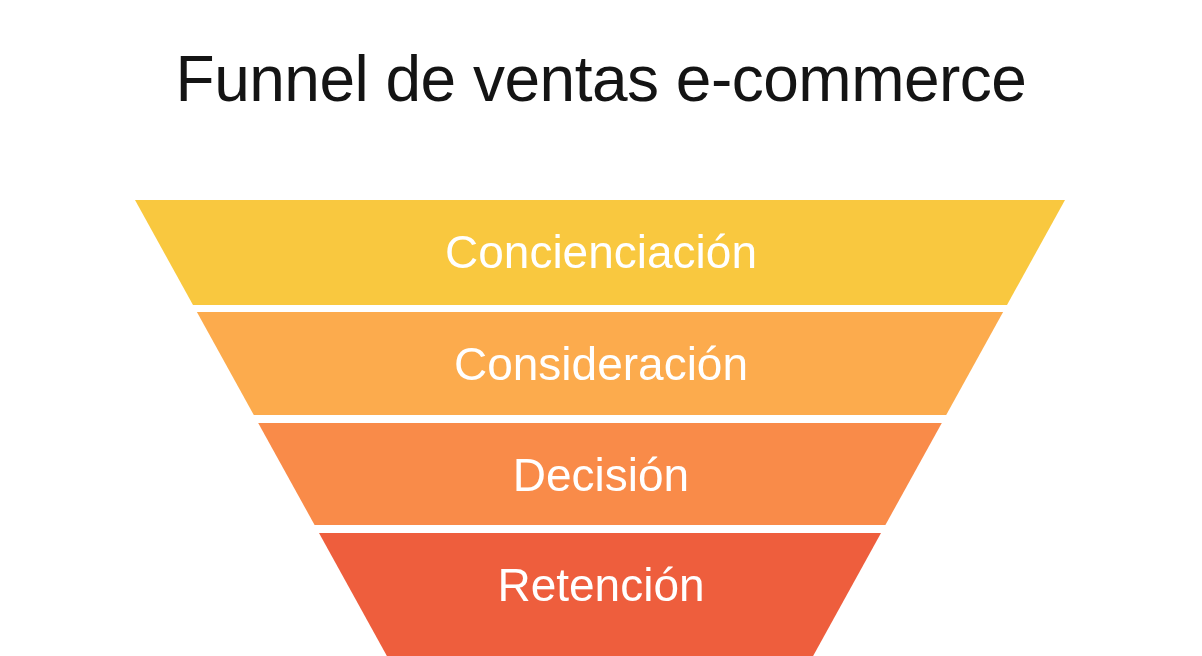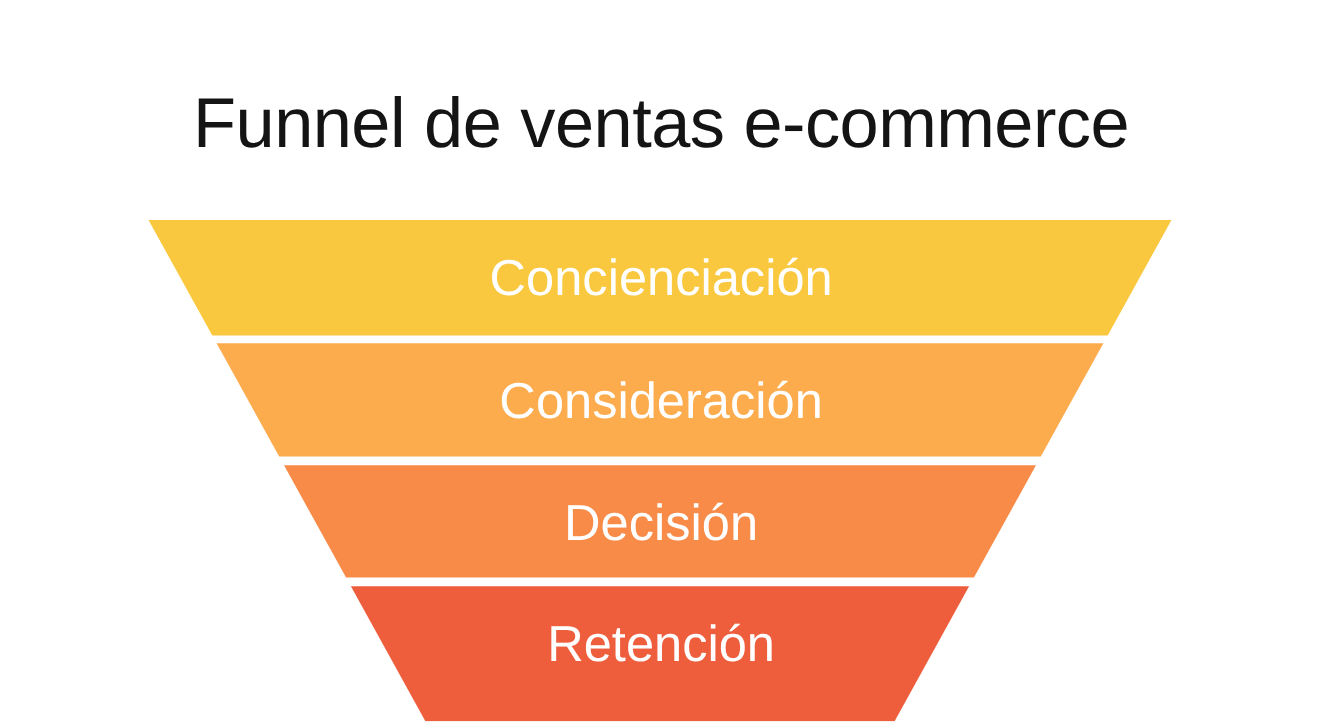--- a/index.html
+++ b/index.html
@@ -11,21 +11,21 @@
   .card {
     position: relative;
     width: 1202px;
     height: 656px;
     background: #ffffff;
     border-radius: 30px;
     overflow: hidden;
   }
   .page-title {
     position: absolute;
-    top: 80px;
+    top: 47px;
     left: 0;
     right: 0;
     margin: 0;
     text-align: center;
     font-family: "Liberation Sans", sans-serif;
     font-size: 64px;
     font-weight: 500;
     line-height: 1;
     letter-spacing: -0.5px;
     color: #141414;

